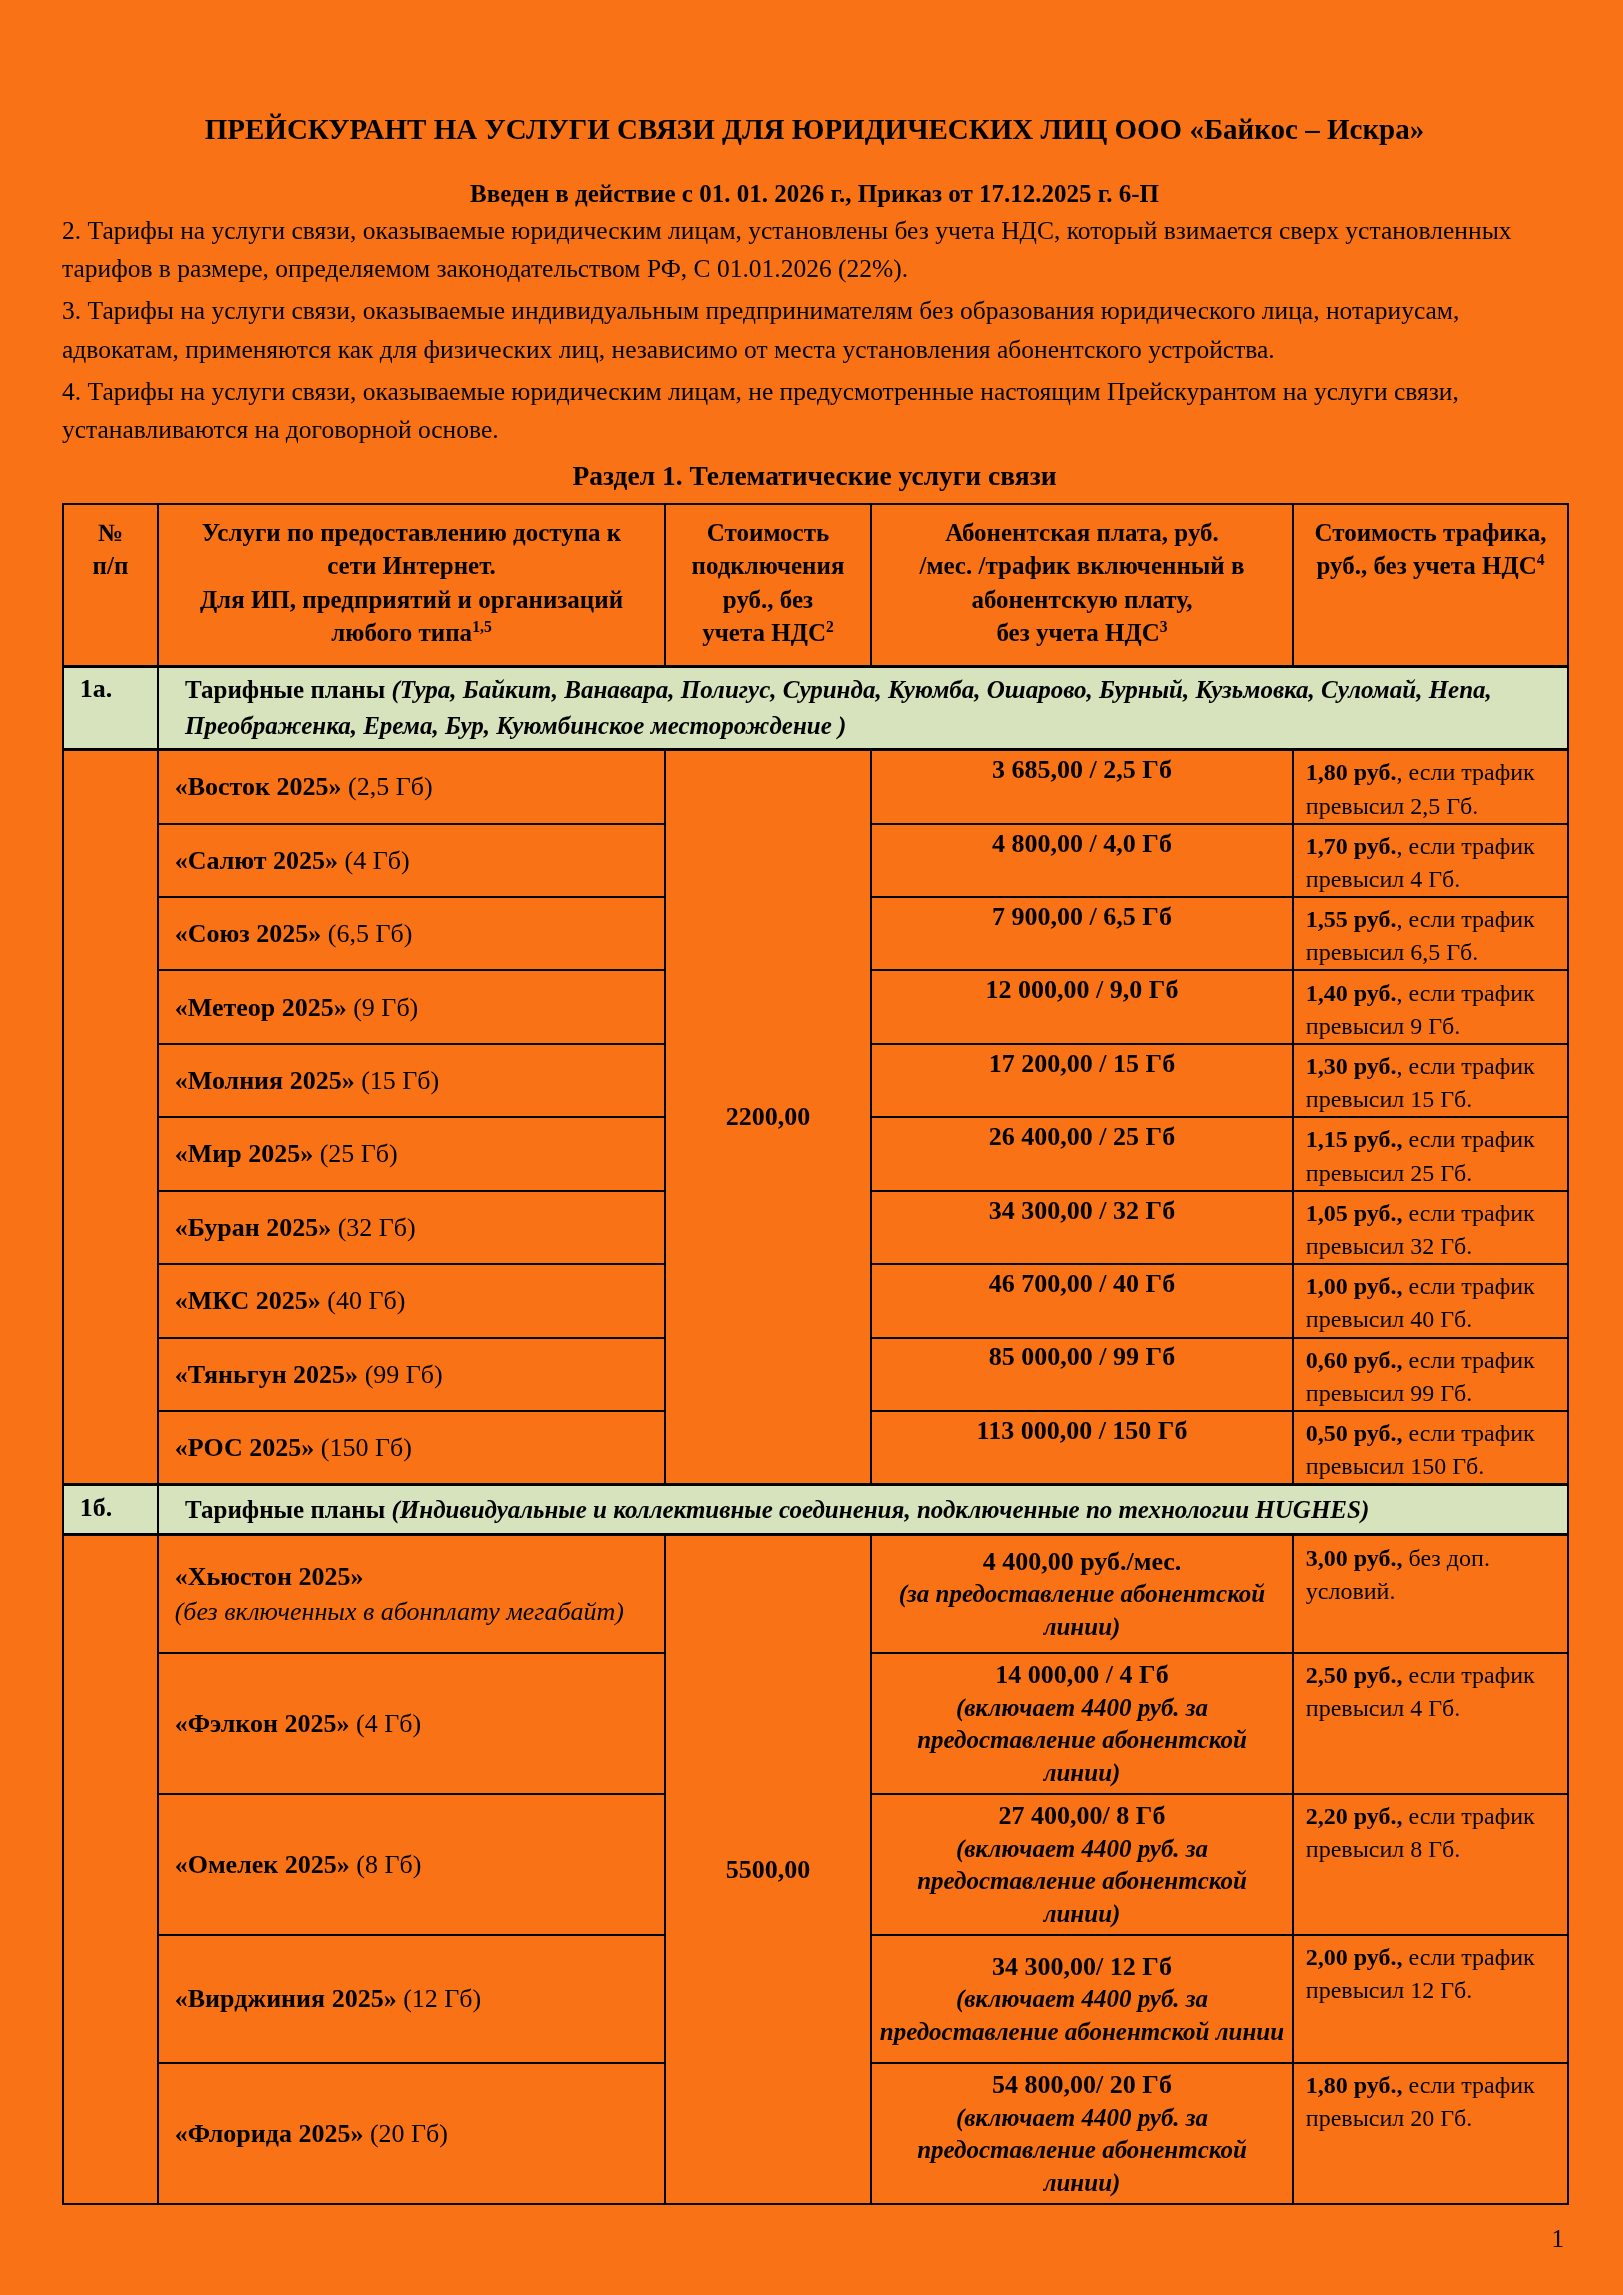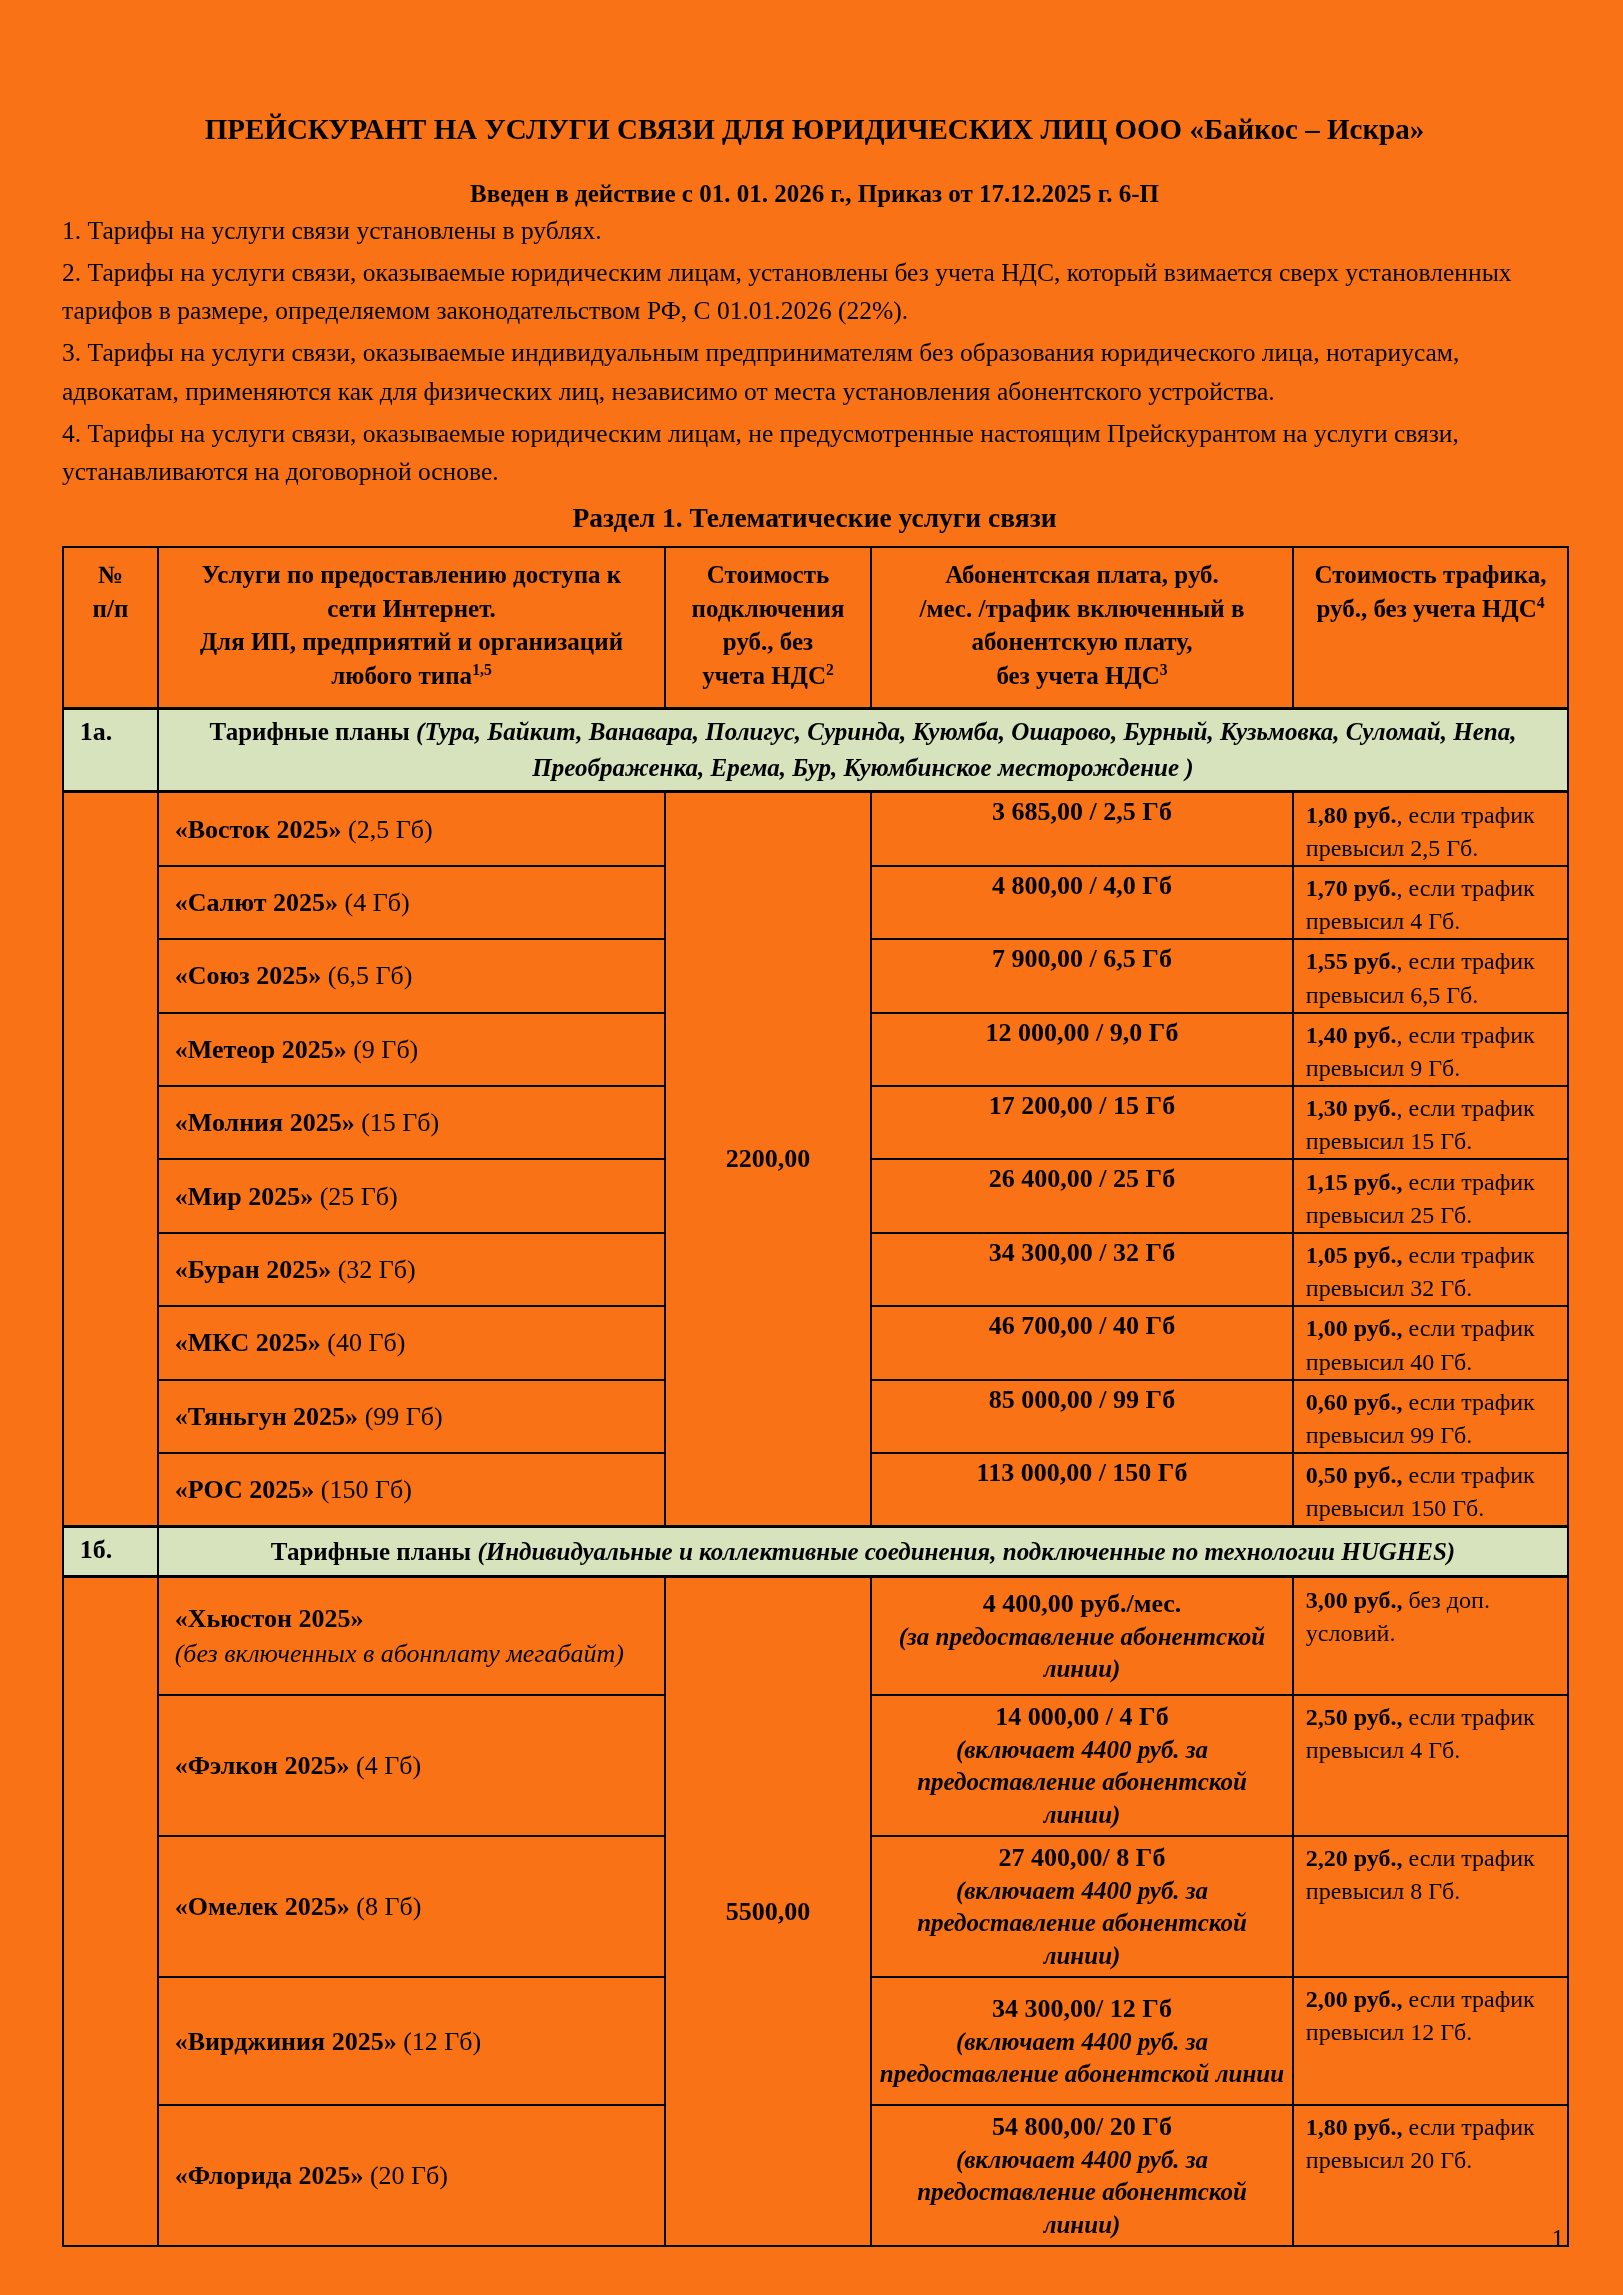--- a/index.html
+++ b/index.html
@@ -71,21 +71,21 @@
     border-bottom-width: 3.3px;
   }
   td.band-id {
     font-weight: bold;
     font-size: 26px;
     vertical-align: top;
     text-align: left;
     padding: 6.5px 0 0 15.7px;
   }
   td.band-text {
-    text-align: center;
+    text-align: left;
     vertical-align: middle;
     font-weight: bold;
     font-size: 25px;
     line-height: 1.45;
     padding: 3.9px 26px;
   }
   td.band-text .band-italic { font-style: italic; }
   tr.band-a td { height: 77px; }
   tr.band-b td { height: 50px; }
   
@@ -146,21 +146,20 @@
 </head>
 <body>
 
 <div class="page">
 
   <h1 class="doc-title">ПРЕЙСКУРАНТ НА УСЛУГИ СВЯЗИ ДЛЯ ЮРИДИЧЕСКИХ ЛИЦ ООО «Байкос – Искра»</h1>
 
   <div class="doc-subtitle">Введен в действие с 01. 01. 2026 г., Приказ от 17.12.2025 г. 6-П</div>
 
 
-  <p class="general-item">1. Тарифы на услуги связи  установлены в рублях.</p>
   <p class="general-item">2. Тарифы на услуги связи, оказываемые юридическим  лицам, установлены без учета НДС, который взимается сверх установленных тарифов в размере, определяемом законодательством РФ, С 01.01.2026 (22%).</p>
   <p class="general-item">3. Тарифы на услуги связи, оказываемые индивидуальным предпринимателям без образования юридического лица, нотариусам, адвокатам, применяются как для физических лиц, независимо от места установления абонентского устройства.</p>
   <p class="general-item">4. Тарифы на услуги связи, оказываемые юридическим лицам, не предусмотренные настоящим Прейскурантом на услуги связи, устанавливаются на договорной основе.</p>
 
   <div class="section-heading">Раздел 1. Телематические услуги связи</div>
 
   <table class="price-table">
     <colgroup>
       <col style="width:95px">
       <col style="width:507px">

